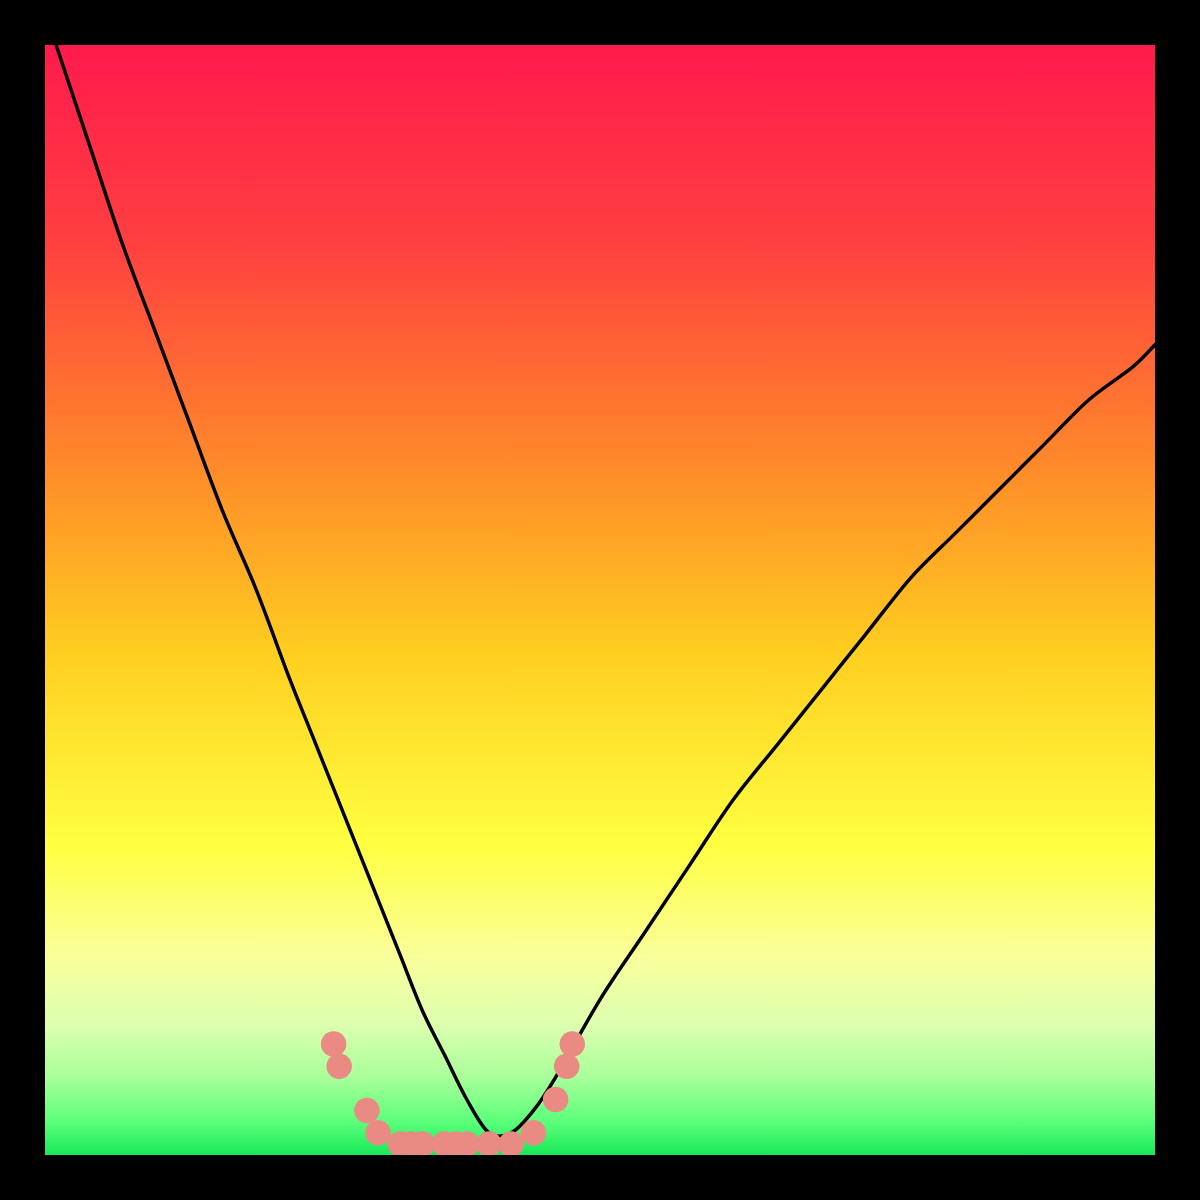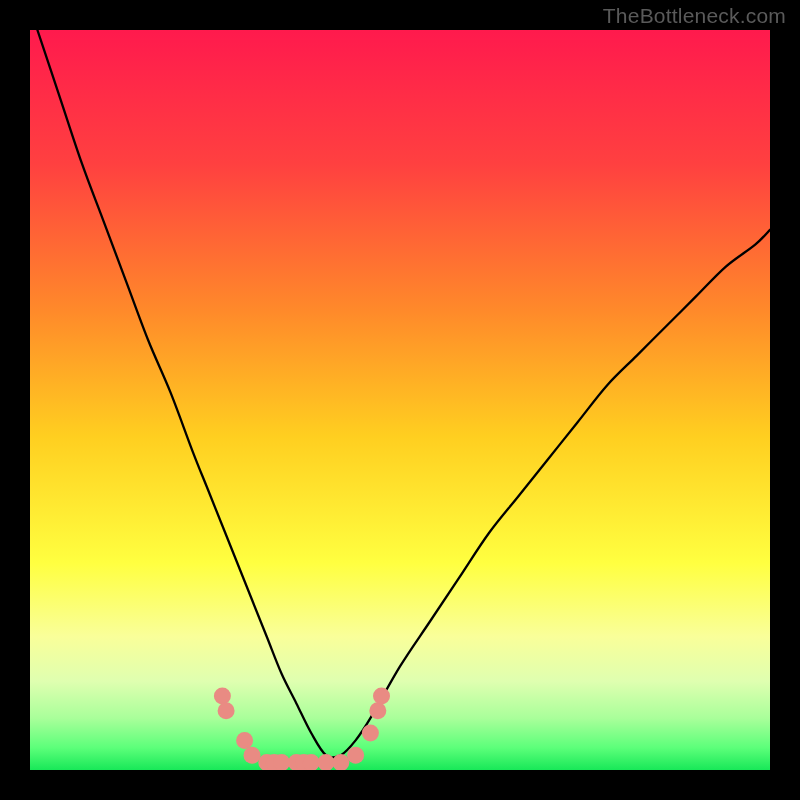--- a/index.html
+++ b/index.html
@@ -47,21 +47,20 @@
   font-size: 21px;
   font-weight: 500;
   letter-spacing: 0.2px;
 }
 </style>
 </head>
 <body>
 
 <div class="frame">
 
-  <div class="watermark">TheBottleneck.com</div>
 
   <div class="plot-area">
 
     <svg class="gradient-bg" viewBox="0 0 740 740" preserveAspectRatio="none">
       <defs>
         <linearGradient id="bg-grad" x1="0" y1="0" x2="0" y2="1">
             <stop offset="0%" stop-color="#ff1a4d"></stop>
             <stop offset="18%" stop-color="#ff4040"></stop>
             <stop offset="38%" stop-color="#ff8a2a"></stop>
             <stop offset="55.00000000000001%" stop-color="#ffcf20"></stop>

